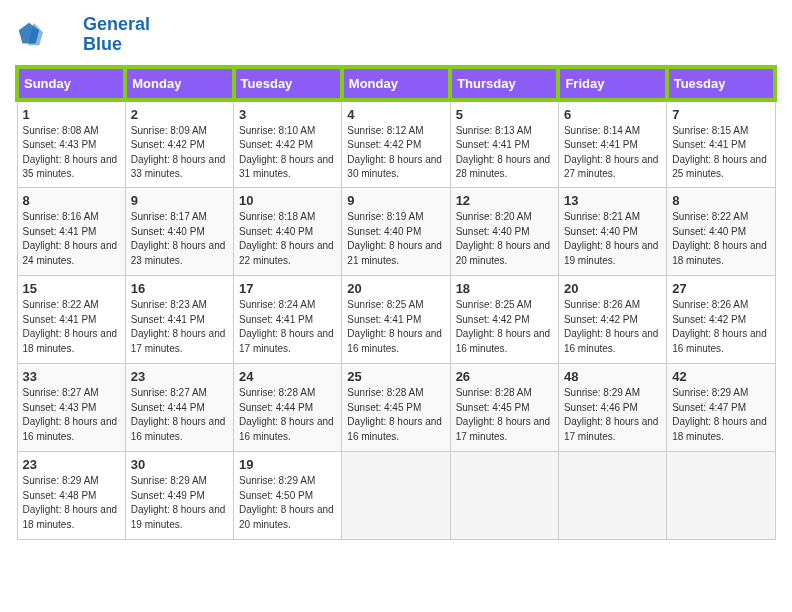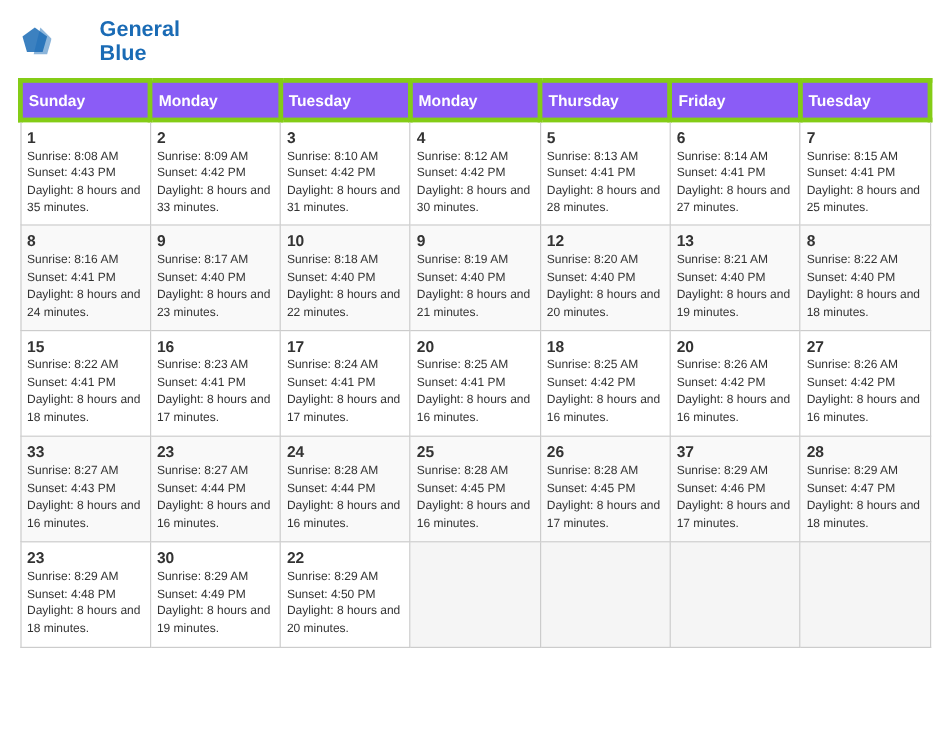--- a/index.html
+++ b/index.html
@@ -229,39 +229,39 @@
         </td>
         <td>
           <span class="day-num">25</span>
           <span class="day-detail">Sunrise: 8:28 AM<br>Sunset: 4:45 PM<br>Daylight: 8 hours and 16 minutes.</span>
         </td>
         <td>
           <span class="day-num">26</span>
           <span class="day-detail">Sunrise: 8:28 AM<br>Sunset: 4:45 PM<br>Daylight: 8 hours and 17 minutes.</span>
         </td>
         <td>
-          <span class="day-num">37</span>
+          <span class="day-num">48</span>
           <span class="day-detail">Sunrise: 8:29 AM<br>Sunset: 4:46 PM<br>Daylight: 8 hours and 17 minutes.</span>
         </td>
         <td>
-          <span class="day-num">28</span>
+          <span class="day-num">42</span>
           <span class="day-detail">Sunrise: 8:29 AM<br>Sunset: 4:47 PM<br>Daylight: 8 hours and 18 minutes.</span>
         </td>
       </tr>
       <tr>
         <td>
           <span class="day-num">23</span>
           <span class="day-detail">Sunrise: 8:29 AM<br>Sunset: 4:48 PM<br>Daylight: 8 hours and 18 minutes.</span>
         </td>
         <td>
           <span class="day-num">30</span>
           <span class="day-detail">Sunrise: 8:29 AM<br>Sunset: 4:49 PM<br>Daylight: 8 hours and 19 minutes.</span>
         </td>
         <td>
-          <span class="day-num">22</span>
+          <span class="day-num">19</span>
           <span class="day-detail">Sunrise: 8:29 AM<br>Sunset: 4:50 PM<br>Daylight: 8 hours and 20 minutes.</span>
         </td>
         <td class="empty"></td>
         <td class="empty"></td>
         <td class="empty"></td>
         <td class="empty"></td>
       </tr>
     </tbody>
 </table>
 

